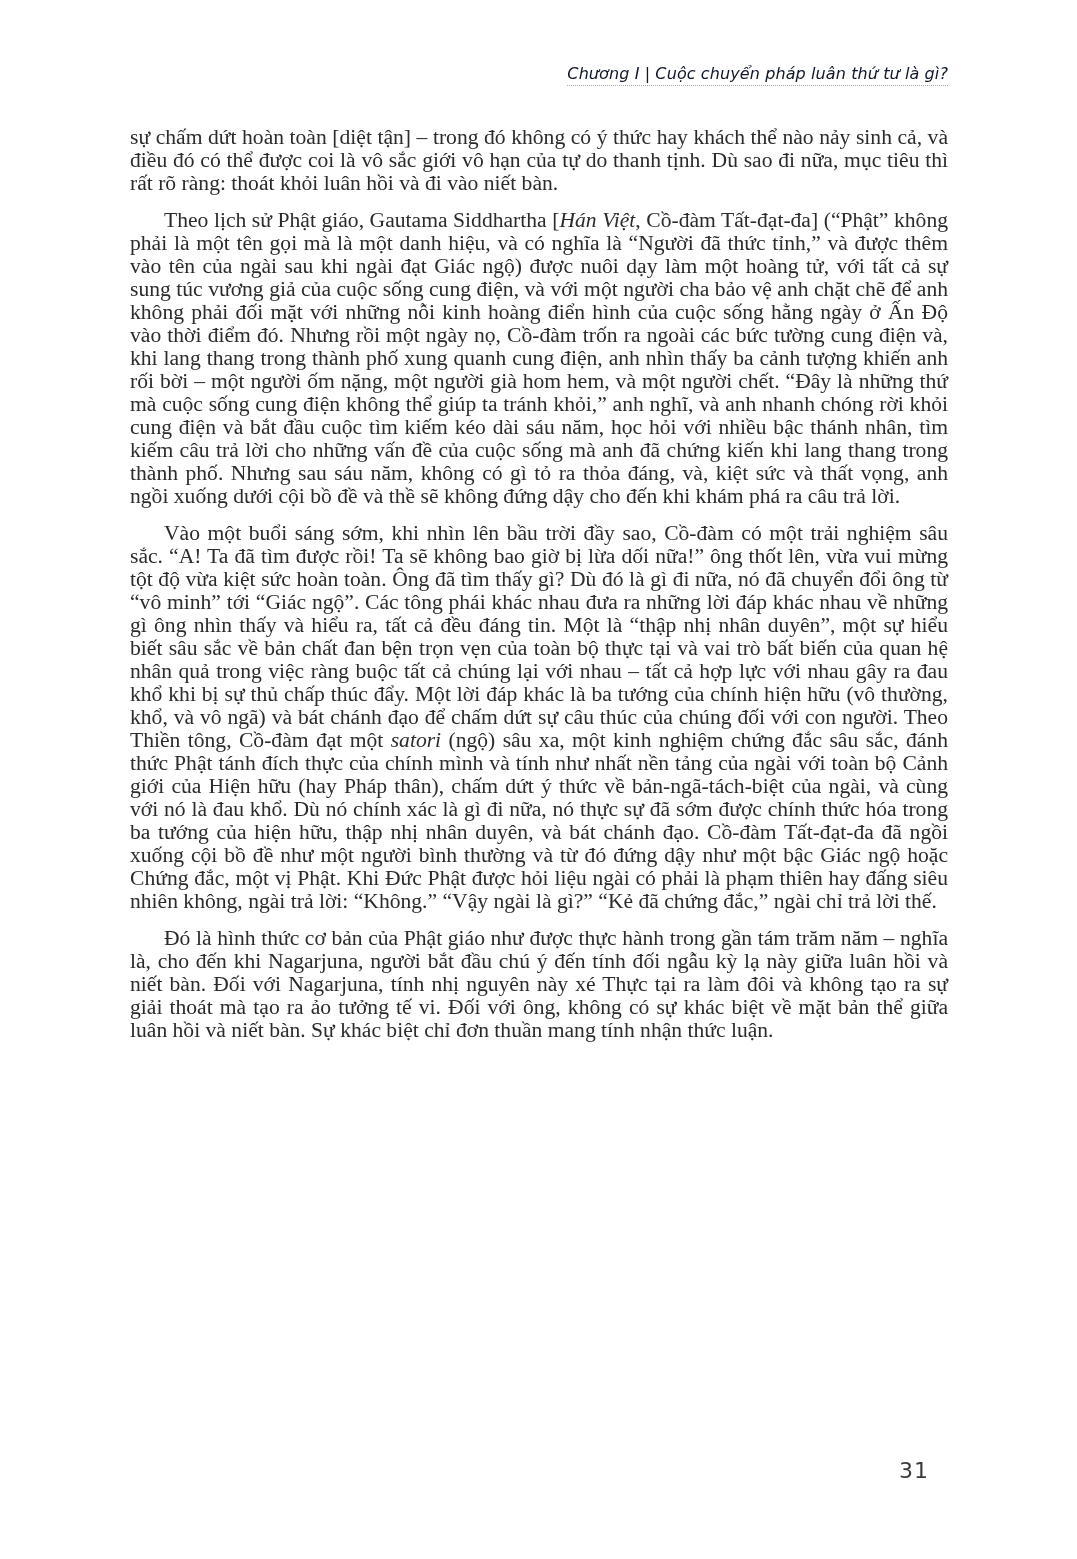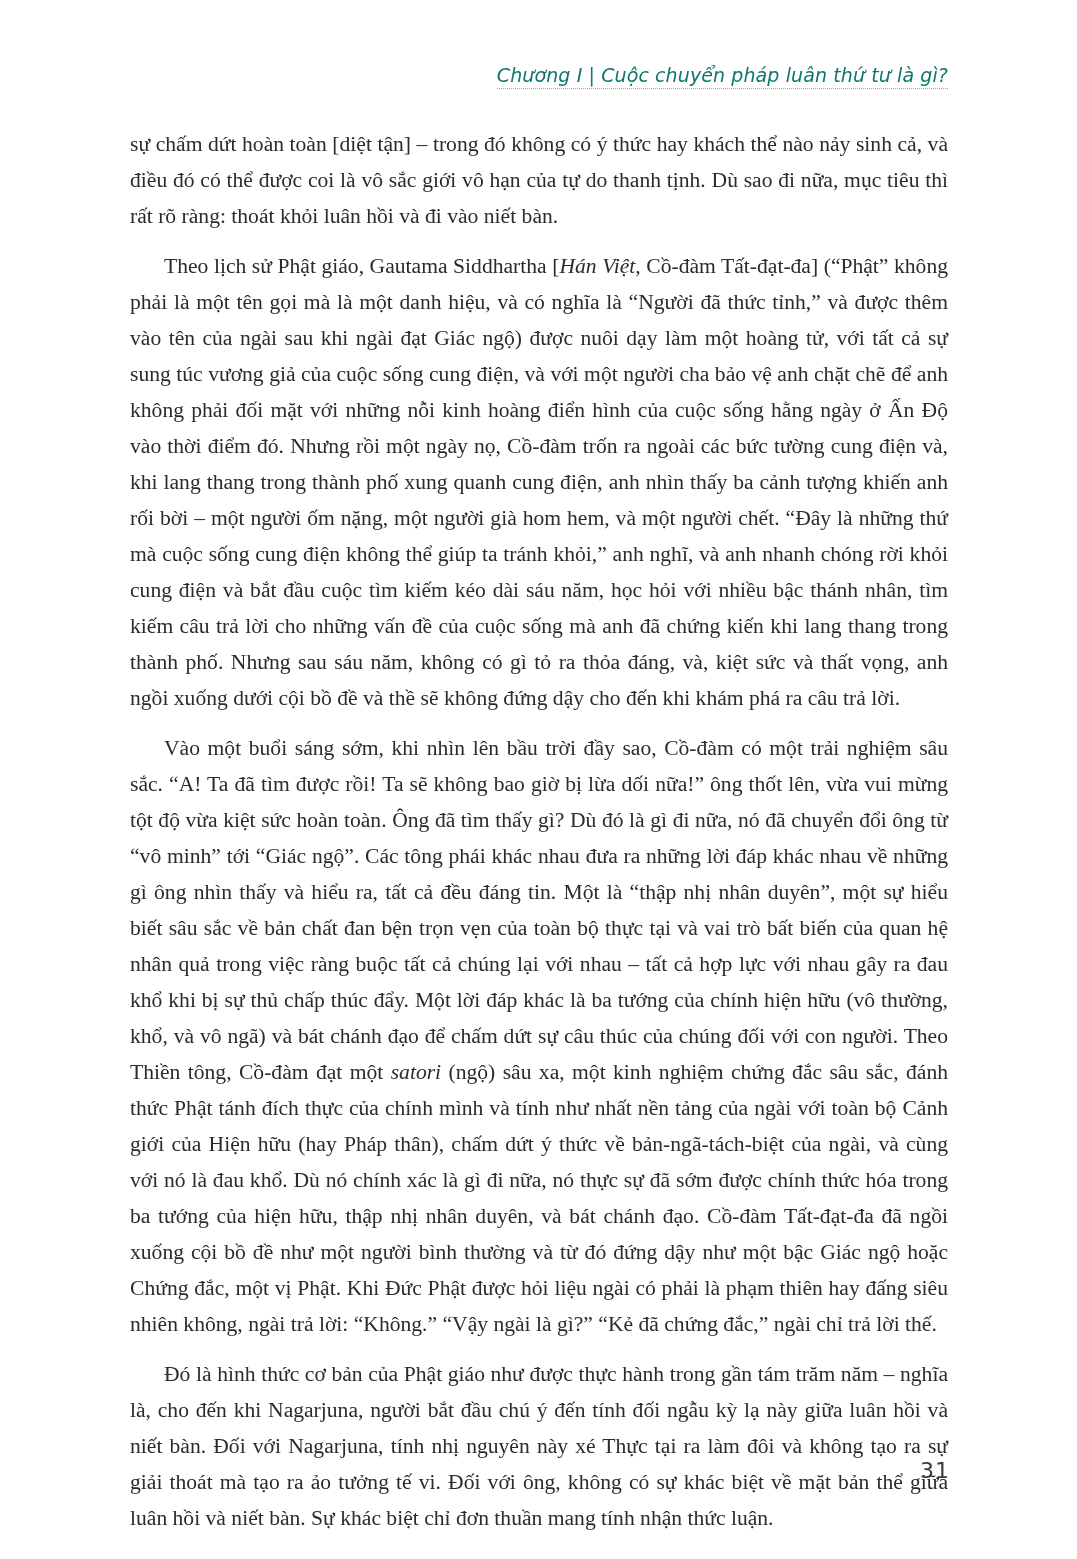--- a/index.html
+++ b/index.html
@@ -20,55 +20,55 @@
       width: 1077px;
       height: 1559px;
       background: #ffffff;
     }
     .running-header {
       position: absolute;
       top: 64px;
       right: 129px;
       font-family: "DejaVu Sans", sans-serif;
       font-style: italic;
-      font-size: 19px;
-      color: #0f766e;
+      font-size: 16px;
+      color: #0f172a;
       letter-spacing: 0.1px;
       padding-bottom: 2px;
       border-bottom: 1px dotted #a9a9a9;
       white-space: nowrap;
     }
     .body-text {
       position: absolute;
       left: 130px;
       top: 126px;
       width: 818px;
       font-family: "Liberation Serif", serif;
       font-size: 21.6px;
-      line-height: 36px;
+      line-height: 23px;
       color: #2b2b2b;
       text-align: justify;
     }
     .body-text p {
       margin: 0 0 14px 0;
       text-align: justify;
       text-align-last: left;
     }
     .body-text p.indent {
       text-indent: 34px;
     }
     .body-text p.no-indent {
       text-indent: 0;
     }
     .body-text em {
     }
     .page-number {
       position: absolute;
       top: 1458px;
-      right: 127px;
+      right: 148px;
       font-family: "DejaVu Sans", sans-serif;
       font-size: 22px;
       color: #3a3a3a;
       letter-spacing: 1px;
     }
   </style>
 </head>
 <body>
 
 <div class="page">

